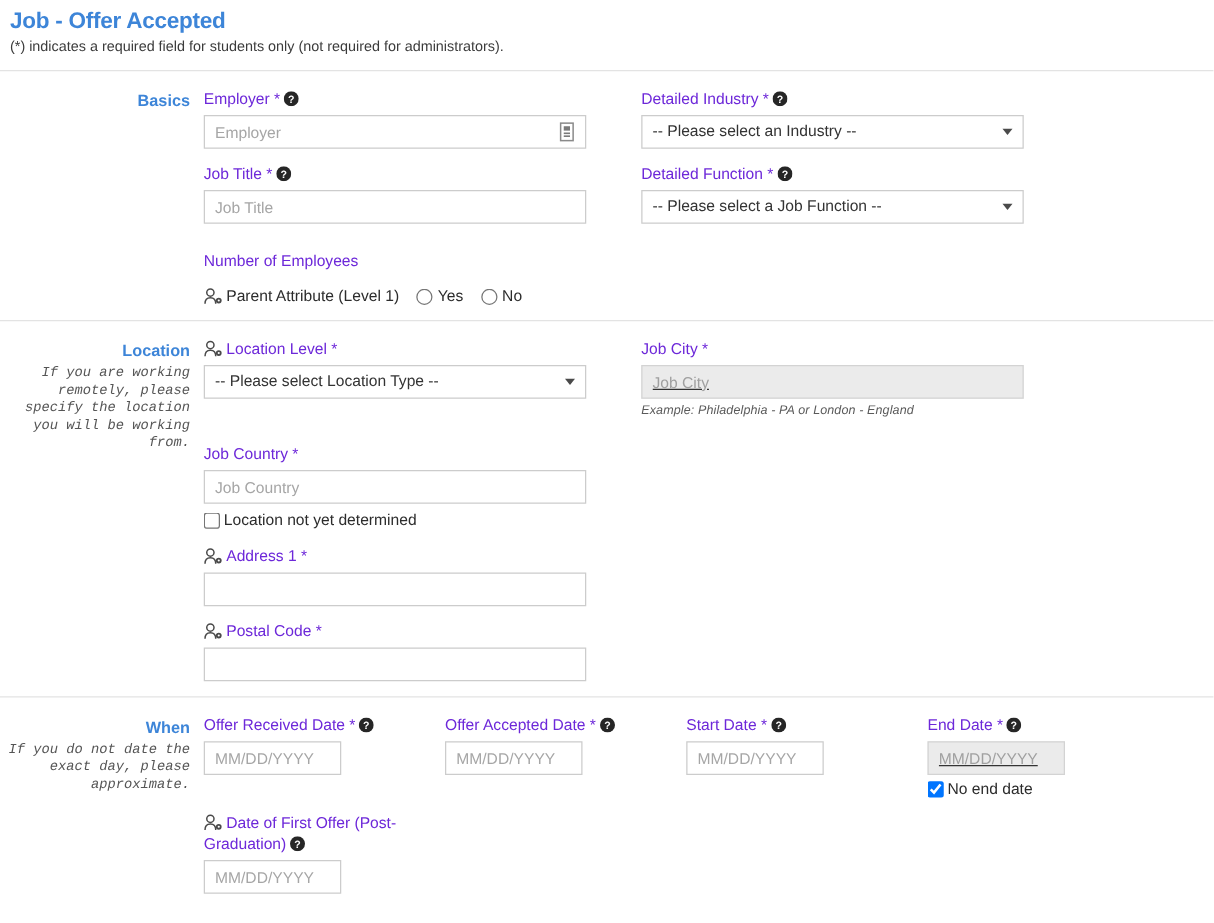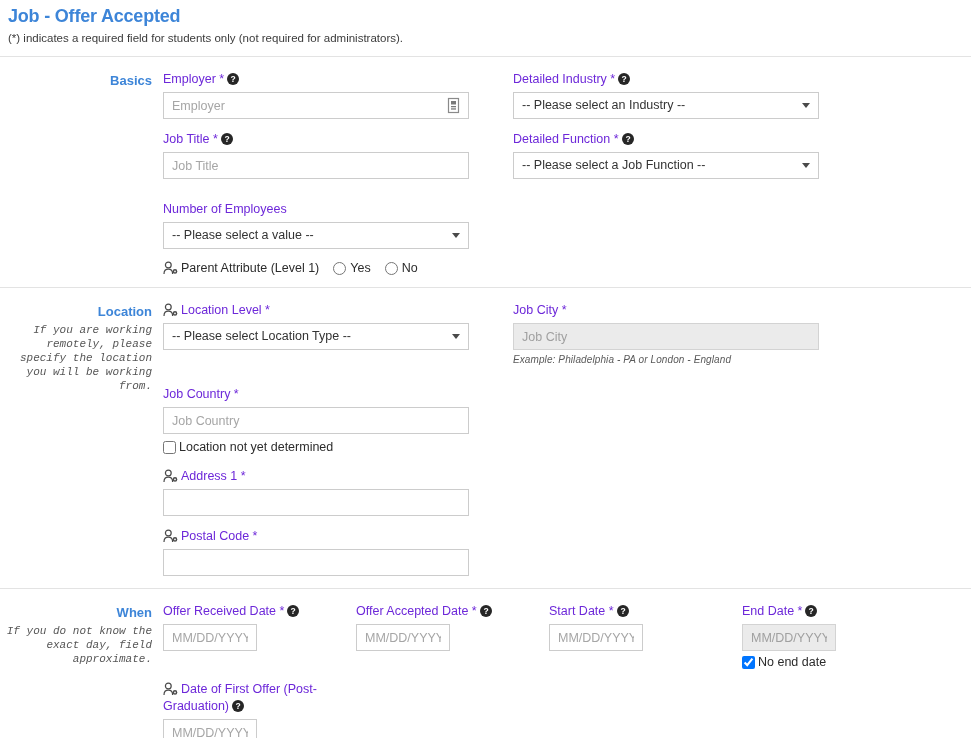--- a/index.html
+++ b/index.html
@@ -93,23 +93,24 @@
     color: #333;
     padding: 0 8px;
     font-family: "Liberation Sans", sans-serif;
     display: block;
     line-height: 25px;
   }
   .inp::placeholder { color: #a6a6a6; }
   .inp.disabled {
     background: #ebebeb;
     border-color: #d3d3d3;
+    text-decoration: underline;
   }
   .inp.disabled::placeholder { color: #a0a0a0; }
-  .inp.narrow { width: 94px; }
+  .inp.narrow { width: 110px; }
 
   .sel-wrap { position: relative; width: 306px; }
   .sel {
     width: 306px;
     height: 27px;
     border: 1px solid #cccccc;
     background: #ffffff;
     font-size: 12.5px;
     color: #333;
     padding: 0 24px 0 8px;
@@ -235,26 +236,20 @@
               <span>Job Title *</span><span class="help-icon"><svg width="12" height="12" viewBox="0 0 12 12">
                     <circle cx="6" cy="6" r="6" fill="#262626"></circle>
                     <text x="6" y="9.2" font-family="Liberation Sans, sans-serif" font-size="8.5" font-weight="bold" fill="#ffffff" text-anchor="middle">?</text>
                   </svg></span>
             </label>
             <input class="inp" type="text" placeholder="Job Title" style="">
           </div>
 
           <div class="field" style="margin-top:22px;">
             <label class="field-label">Number of Employees</label>
-            <div class="sel-wrap">
-              <select class="sel">
-                <option>-- Please select a value --</option>
-              </select>
-              <span class="caret"></span>
-            </div>
           </div>
 
           <div class="radio-row">
             <span class="person-icon">
               <svg width="15" height="14" viewBox="0 0 15 14">
                 <circle cx="5.3" cy="4" r="2.9" fill="none" stroke="#4a4a4a" stroke-width="1.2"></circle>
                 <path d="M1 13 C1 9.3 3 8.2 5.3 8.2 C7.6 8.2 9.6 9.3 9.6 13" fill="none" stroke="#4a4a4a" stroke-width="1.2"></path>
                 <circle cx="12" cy="10.4" r="2.3" fill="#4a4a4a"></circle>
                 <circle cx="12" cy="10.4" r="0.85" fill="#ffffff"></circle>
               </svg>
@@ -390,21 +385,21 @@
 
       </div>
     </div>
   </div>
 
   <div class="divider"></div>
 
   <div class="section">
     <div class="section-label">
       <span class="title">When</span>
-      <span class="hint">If you do not know the exact day, field approximate.</span>
+      <span class="hint">If you do not date the exact day, please approximate.</span>
     </div>
     <div class="section-fields">
 
       <div class="when-row">
 
         <div class="when-col">
           <label class="field-label">
             <span>Offer Received Date *</span><span class="help-icon"><svg width="12" height="12" viewBox="0 0 12 12">
                   <circle cx="6" cy="6" r="6" fill="#262626"></circle>
                   <text x="6" y="9.2" font-family="Liberation Sans, sans-serif" font-size="8.5" font-weight="bold" fill="#ffffff" text-anchor="middle">?</text>

